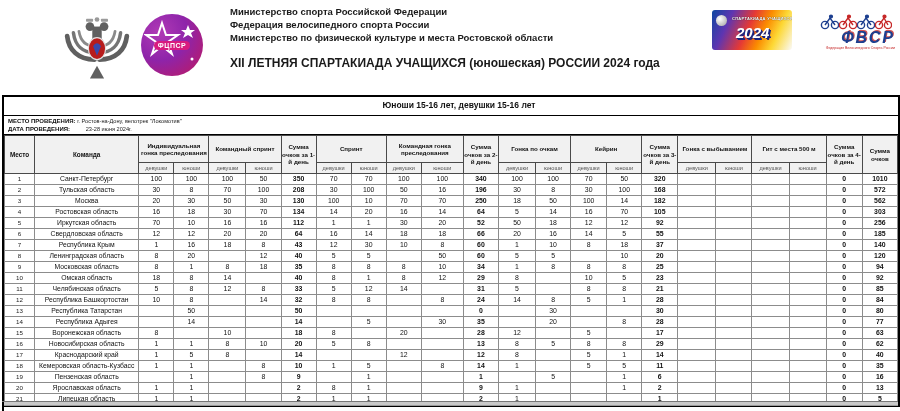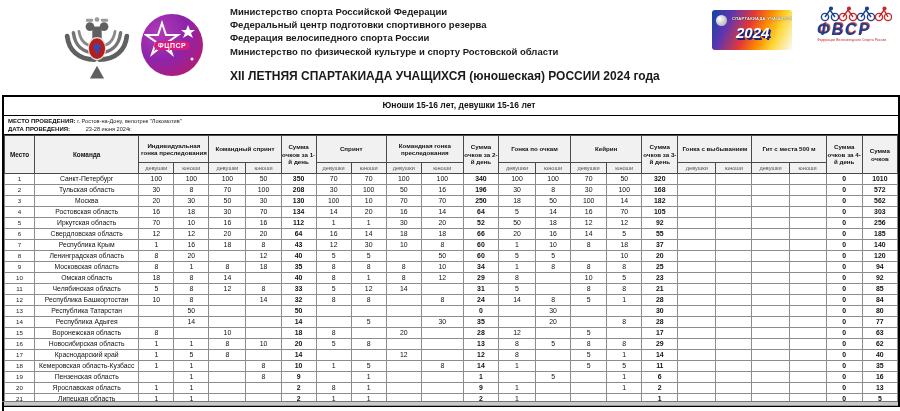--- a/index.html
+++ b/index.html
@@ -19,21 +19,21 @@
   .evt{font-size:12px;font-weight:bold;line-height:11px;margin-top:13px;color:#1a1a1a;}
   .evt2{font-size:8px;font-weight:bold;line-height:11px;color:#1a1a1a;}
   .spk{position:absolute;left:712px;top:10px;width:80px;height:40px;border-radius:3px;overflow:hidden;
        background:linear-gradient(115deg,#0d47a1 0%,#5e35b1 22%,#e53935 45%,#fb8c00 62%,#fdd835 78%,#fafafa 100%);}
   .spk::before{content:"";position:absolute;left:4px;top:5px;width:11px;height:11px;border-radius:50%;
        background:radial-gradient(circle at 35% 35%,#fff,#9e9e9e);}
   .spk-small{position:absolute;left:20px;top:6px;font-size:4px;font-weight:bold;color:#fff;
        letter-spacing:.3px;text-shadow:0 0 1px #000;white-space:nowrap;}
   .spk-year{position:absolute;left:24px;top:14px;font-size:15px;font-weight:bold;font-style:italic;color:#fff;
        text-shadow:1px 1px 0 #1a237e,2px 2px 0 #1a237e;}
-  .fvsr{position:absolute;left:817px;top:6px;width:78px;text-align:left;}
+  .fvsr{position:absolute;left:817px;top:14px;width:78px;text-align:right;}
   .fvsr svg{display:block;margin:0 auto;}
   .fvsr-word{font-size:16px;font-weight:900;font-style:italic;color:#1d3f8f;letter-spacing:2px;
        line-height:15px;text-shadow:1px -1px 0 rgba(198,40,40,.8);}
   .fvsr-cap{font-size:3.5px;color:#c62828;line-height:4px;margin-top:1px;white-space:nowrap;}
 
   
   .board{position:absolute;left:2px;top:95px;width:894px;border:2px solid #000;background:#fff;}
   .cat{border-bottom:1.5px solid #000;text-align:center;padding:3px 0 4px 16px;}
   .cat div{font-size:8.5px;font-weight:bold;line-height:11px;}
   .meta{border-bottom:1.5px solid #000;padding:2px 4px 1px 4px;}
@@ -92,23 +92,22 @@
       <svg width="56" height="52" viewBox="0 0 56 52">
         <polygon points="18,4 22,16 34,16 24,23 28,35 18,27 8,35 12,23 2,16 14,16" fill="none" stroke="#ffffff" stroke-width="2"></polygon>
         <polygon points="44,6 46,11 51,11 47,14 49,19 44,16 39,19 41,14 37,11 42,11" fill="#ffffff"></polygon>
         <circle cx="48" cy="40" r="1.5" fill="#ffffff"></circle>
       </svg>
       <span class="fcpsr-text">ФЦПСР</span>
     </div>
 
     <div class="org">
       <div class="org-line">Министерство спорта Российской Федерации</div>
-      <div class="org-line">Федеральный центр подготовки спортивного резерва</div>
       <div class="org-line">Федерация велосипедного спорта России</div>
-      <div class="org-line">Министерство по физической культуре и спорту Ростовской области</div>
+      <div class="org-line">Министерство по физической культуре и места Ростовской области</div>
       <div class="evt">XII ЛЕТНЯЯ СПАРТАКИАДА УЧАЩИХСЯ (юношеская) РОССИИ 2024 года</div>
     </div>
 
     <div class="spk">
       <span class="spk-small">СПАРТАКИАДА УЧАЩИХСЯ</span>
       <span class="spk-year">2024</span>
     </div>
 
     <div class="fvsr">
       <svg width="72" height="16" viewBox="0 0 72 16">

